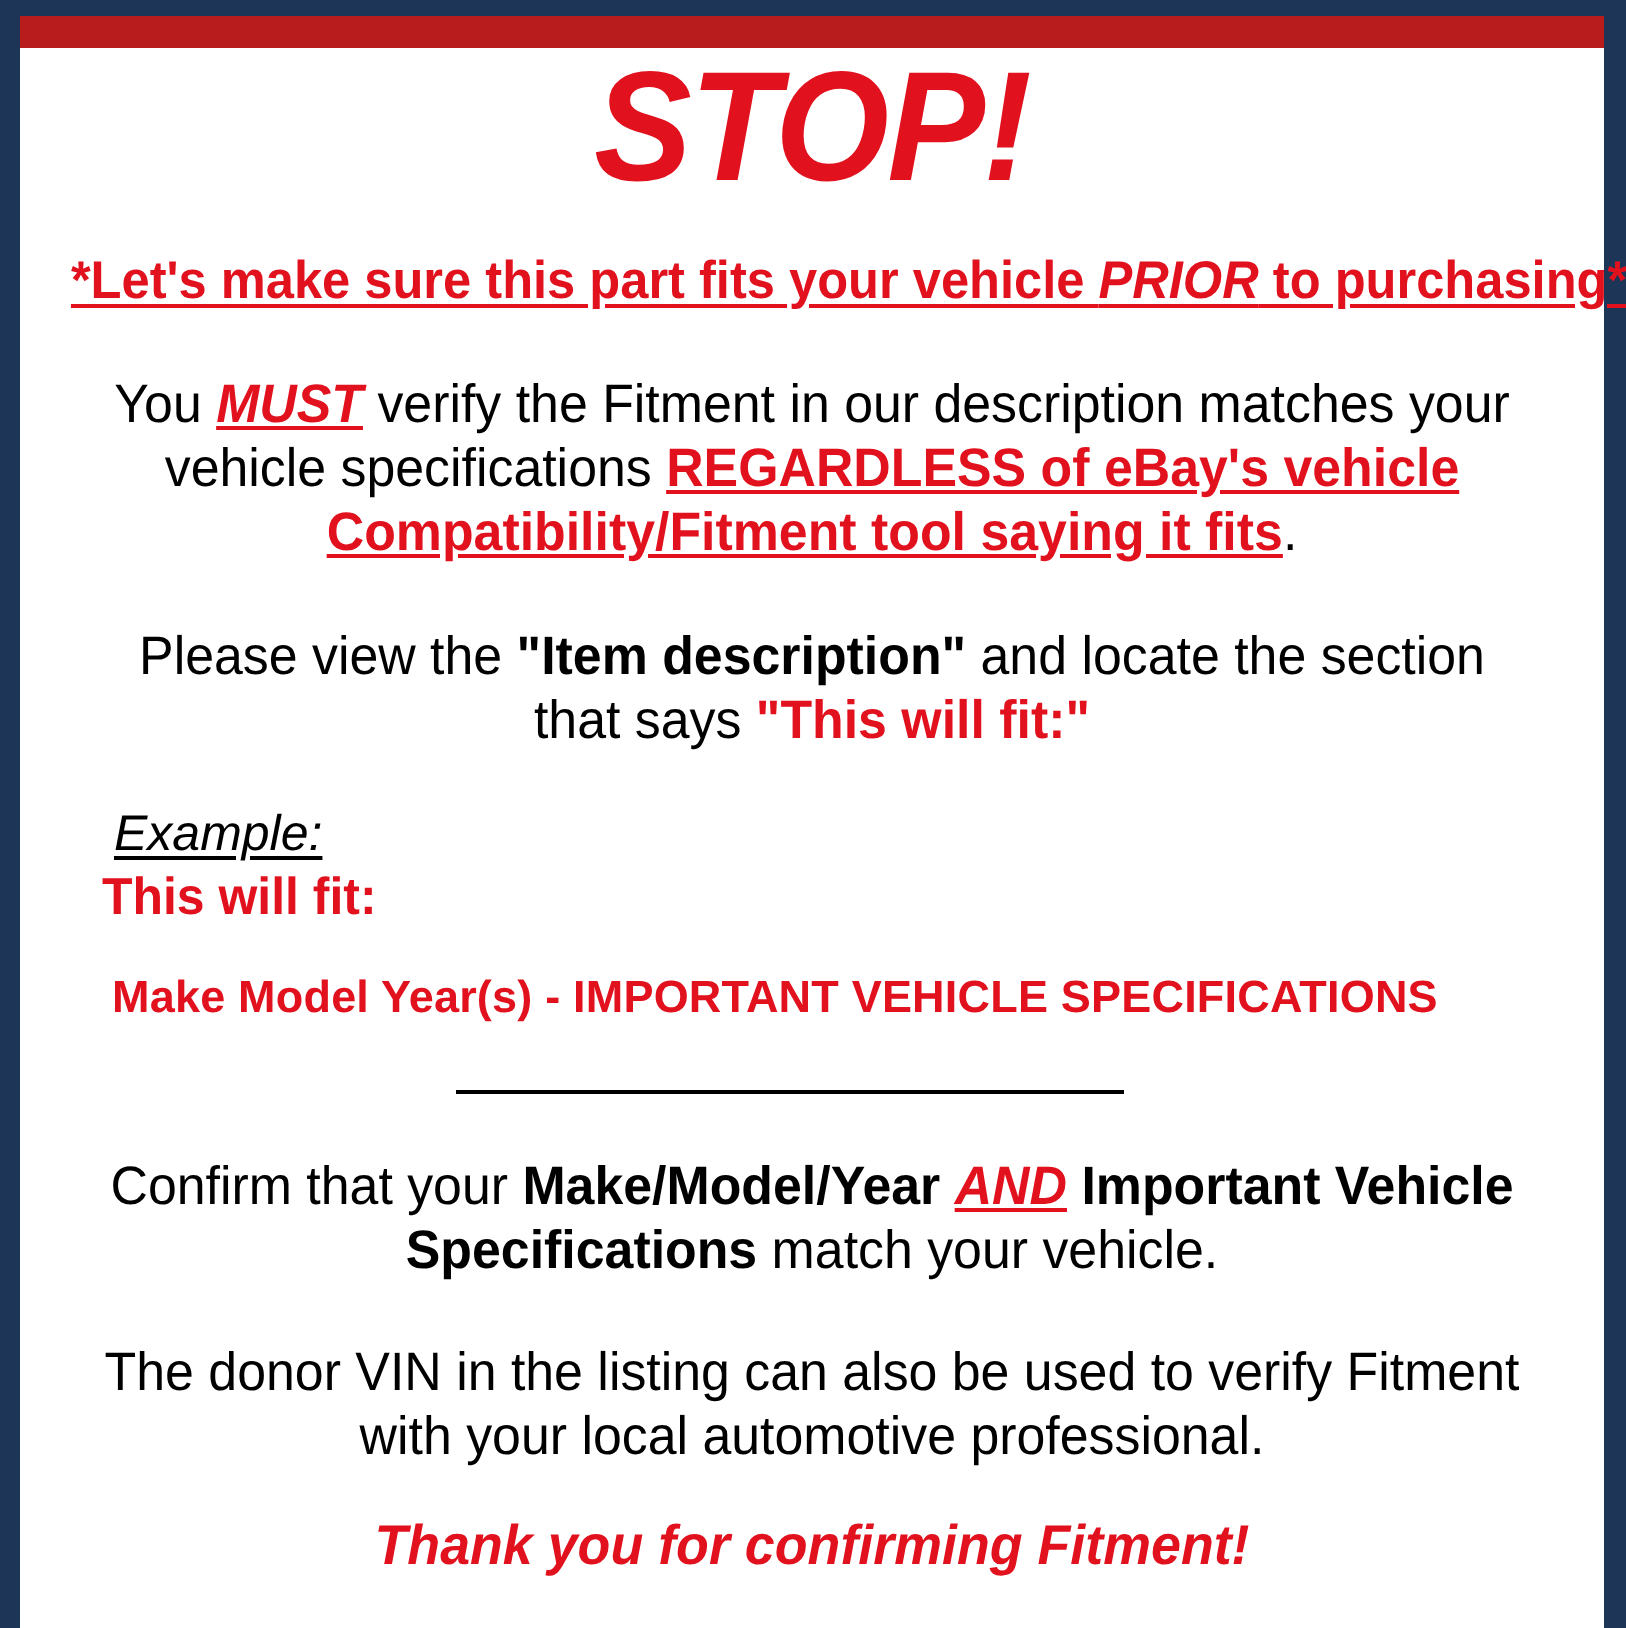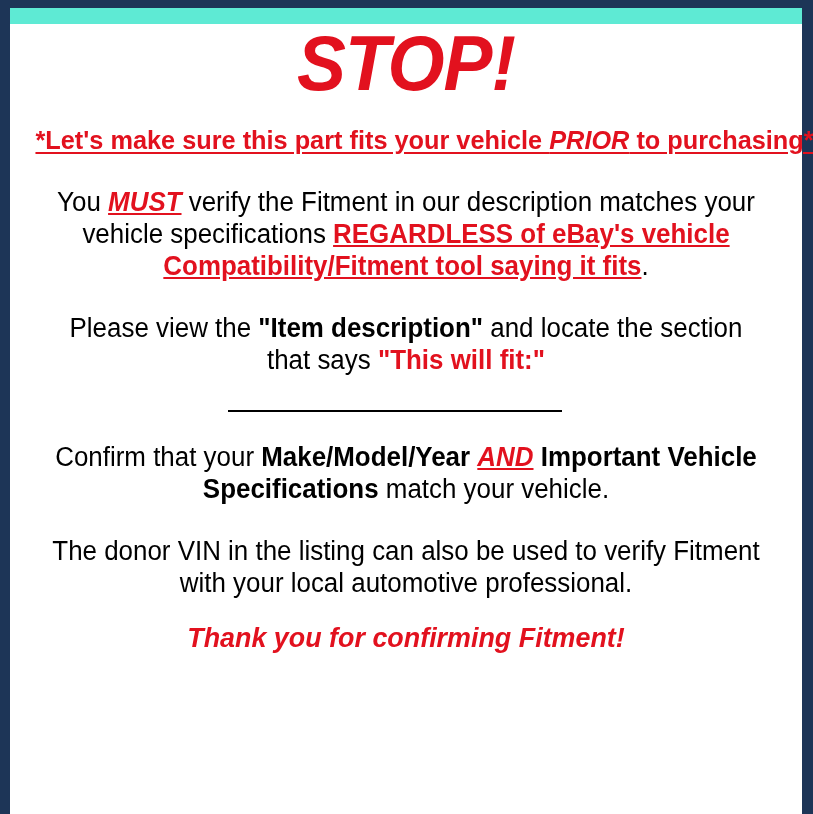--- a/index.html
+++ b/index.html
@@ -12,21 +12,21 @@
     width: 813px;
     height: 814px;
     overflow: hidden;
     font-family: "Liberation Sans", sans-serif;
   }
 
   #notice-frame {
     box-sizing: border-box;
     width: 813px;
     height: 814px;
-    background: #5eead4;
+    background: #b91c1c;
     border-top: 8px solid #1d3557;
     border-left: 10px solid #1d3557;
     border-right: 11px solid #1d3557;
     border-bottom: 13px solid #1d3557;
     position: relative;
   }
 
   #notice-body {
     box-sizing: border-box;
     width: 100%;
@@ -165,20 +165,27 @@
     </div>
 
     <p class="para p-must">
       <span>You </span><span class="red-bi-u">MUST</span><span> verify the Fitment in our description matches your vehicle specifications </span><span class="red-b-u">REGARDLESS of eBay's vehicle Compatibility/Fitment tool saying it fits</span><span>.</span>
     </p>
 
     <p class="para p-view">
       <span>Please view the </span><span class="bold">"Item description"</span><span> and locate the section that says </span><span class="red-b">"This will fit:"</span>
     </p>
 
+    <div class="example-block">
+      <div>
+        <span class="example-label">Example:</span>
+      </div>
+      <div class="example-fit">This will fit:</div>
+      <div class="example-spec">Make Model Year(s) - IMPORTANT VEHICLE SPECIFICATIONS</div>
+    </div>
 
     <div class="divider-wrap">
       <hr class="divider">
     </div>
 
     <p class="para p-confirm">
       <span>Confirm that your </span><span class="bold">Make/Model/Year</span><span>&nbsp;</span><span class="red-bi-u">AND</span><span>&nbsp;</span><span class="bold">Important Vehicle Specifications</span><span> match your vehicle.</span>
     </p>
 
     <p class="para p-vin">The donor VIN in the listing can also be used to verify Fitment with your local automotive professional.</p>

